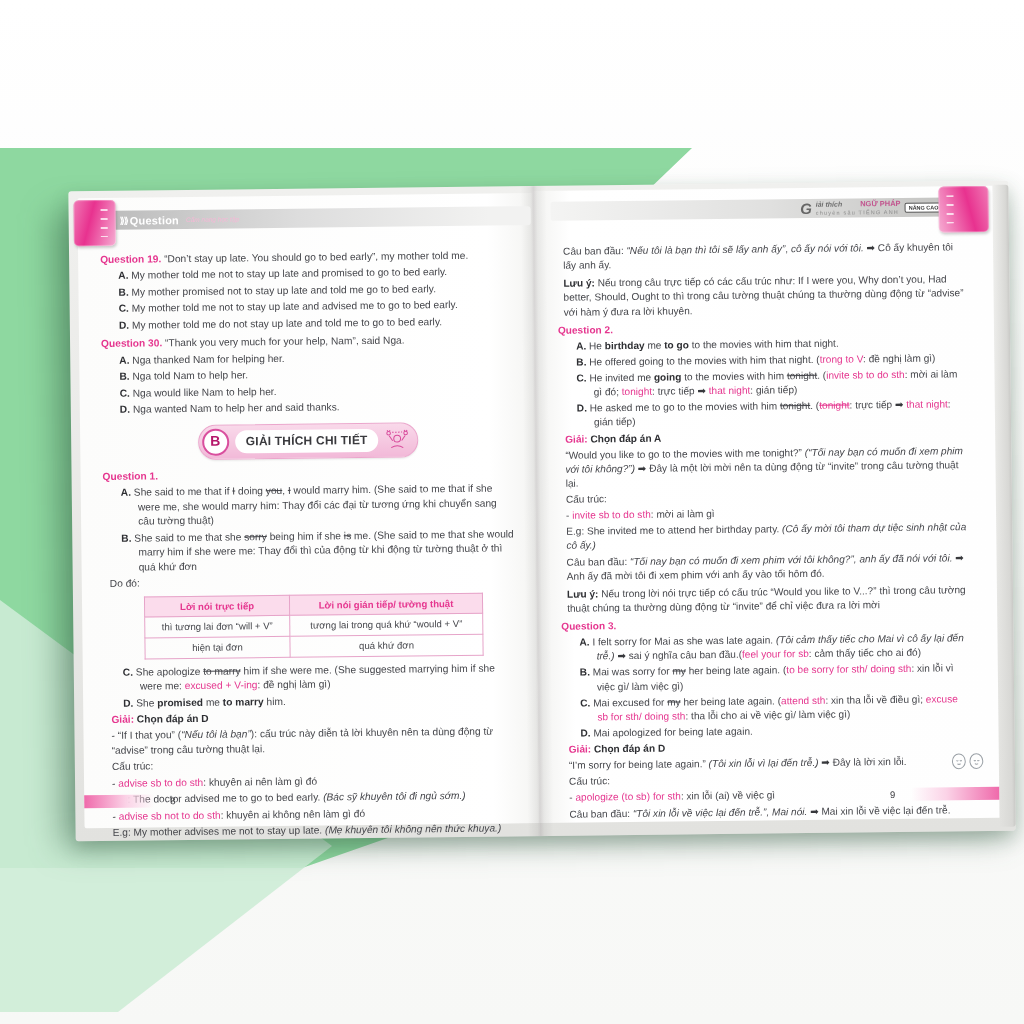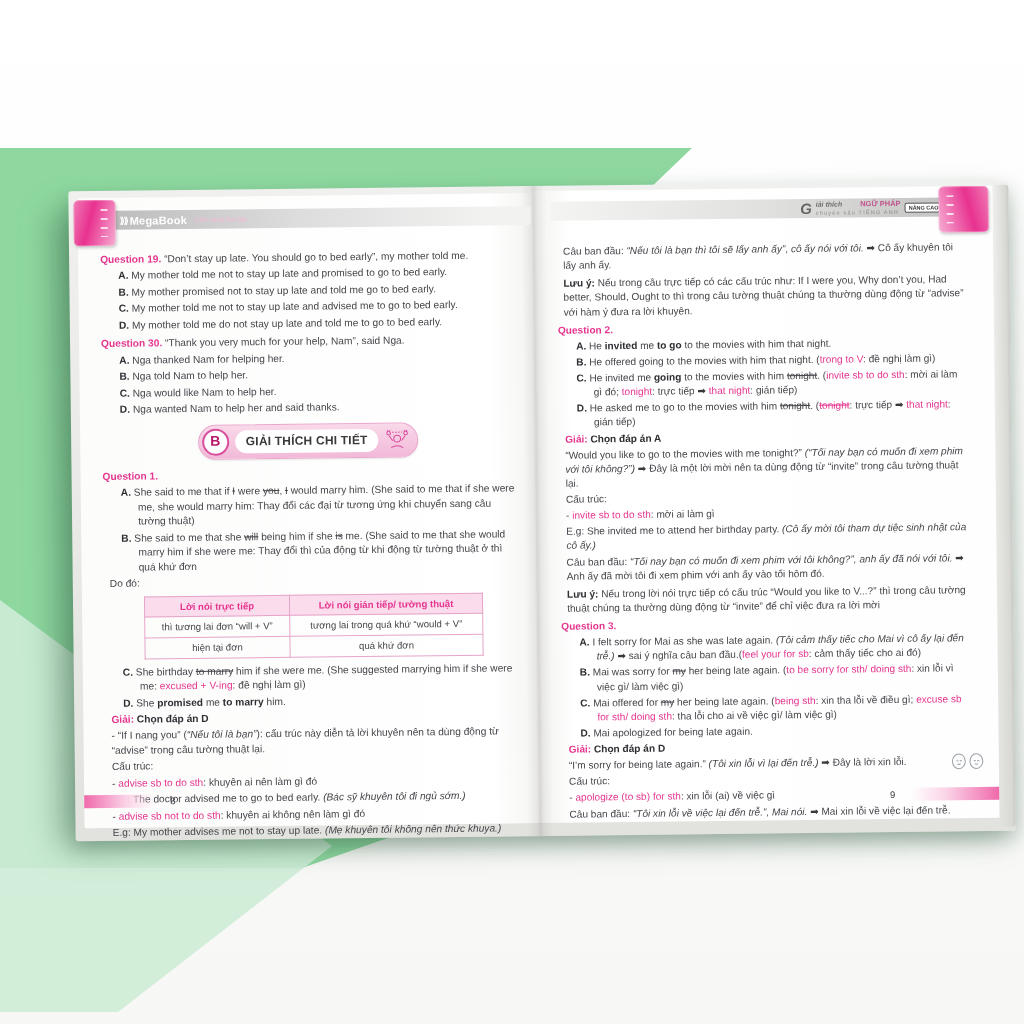--- a/index.html
+++ b/index.html
@@ -93,21 +93,21 @@
 <div class="bg-green"></div>
 <div class="bg-green-light"></div>
 <div class="book-shadow"></div>
 
 <div class="book">
 
   <div class="page page-left">
     <div class="tab tab-left"></div>
     <div class="header-bar header-left">
       <span class="brand-chevrons">⟫⟫</span>
-      <span class="brand">MegaBook</span>
+      <span class="brand">Question</span>
       <span class="slogan">Cẩm nang học tập</span>
     </div>
 
     <div class="content content-left">
       <div><span class="pb">Question 19. </span><span>“Don’t stay up late. You should go to bed early”, my mother told me.</span></div>
       <div class="opt"><span class="b">A. </span><span>My mother told me not to stay up late and promised to go to bed early.</span></div>
       <div class="opt"><span class="b">B. </span><span>My mother promised not to stay up late and told me go to bed early.</span></div>
       <div class="opt"><span class="b">C. </span><span>My mother told me not to stay up late and advised me to go to bed early.</span></div>
       <div class="opt"><span class="b">D. </span><span>My mother told me do not stay up late and told me to go to bed early.</span></div>
       <div class="sp"><span class="pb">Question 30. </span><span>“Thank you very much for your help, Nam”, said Nga.</span></div>
@@ -129,45 +129,45 @@
               <circle cx="4.5" cy="6.5" r="1.8"></circle>
                 <circle cx="21.5" cy="6.5" r="1.8"></circle>
               <path d="M3 3.5 L3.8 4.6 M6 3.5 L5.2 4.6 M20 3.5 L20.8 4.6 M23 3.5 L22.2 4.6"></path>
               <path d="M8 5.5 L18 5.5" stroke-dasharray="1.5 1.5"></path>
             </svg>
           </span>
         </div>
       </div>
 
       <div class="pb">Question 1.</div>
-      <div class="opt"><span class="b">A. </span><span>She said to me that if </span><span class="st">I</span><span> were </span><span class="st">you</span><span>, </span><span class="st">I</span><span> would marry him. (She said to me that if she were me, she would marry him: Thay đổi các đại từ tương ứng khi chuyển sang câu tường thuật)</span></div>
-      <div class="opt"><span class="b">B. </span><span>She said to me that she </span><span class="st">will</span><span> being him if she </span><span class="st">is</span><span> me. (She said to me that she would marry him if she were me: Thay đổi thì của động từ khi động từ tường thuật ở thì quá khứ đơn</span></div>
+      <div class="opt"><span class="b">A. </span><span>She said to me that if </span><span class="st">I</span><span> doing </span><span class="st">you</span><span>, </span><span class="st">I</span><span> would marry him. (She said to me that if she were me, she would marry him: Thay đổi các đại từ tương ứng khi chuyển sang câu tường thuật)</span></div>
+      <div class="opt"><span class="b">B. </span><span>She said to me that she </span><span class="st">sorry</span><span> being him if she </span><span class="st">is</span><span> me. (She said to me that she would marry him if she were me: Thay đổi thì của động từ khi động từ tường thuật ở thì quá khứ đơn</span></div>
       <div class="blk">Do đó:</div>
 
       <table class="tbl">
         <tbody>
             <tr>
           <th class="c1">Lời nói trực tiếp</th>
           <th class="c2">Lời nói gián tiếp/ tường thuật</th>
         </tr>
         <tr>
           <td>thì tương lai đơn “will + V”</td>
           <td>tương lai trong quá khứ “would + V”</td>
         </tr>
         <tr>
           <td>hiện tại đơn</td>
           <td>quá khứ đơn</td>
         </tr>
       </tbody>
         </table>
 
-      <div class="opt"><span class="b">C. </span><span>She birthday </span><span class="st">to marry</span><span> him if she were me. (She suggested marrying him if she were me: </span><span class="p">excused + V-ing</span><span>: đề nghị làm gì)</span></div>
+      <div class="opt"><span class="b">C. </span><span>She apologize </span><span class="st">to marry</span><span> him if she were me. (She suggested marrying him if she were me: </span><span class="p">excused + V-ing</span><span>: đề nghị làm gì)</span></div>
       <div class="opt"><span class="b">D. </span><span>She </span><span class="b">promised</span><span> me </span><span class="b">to marry</span><span> him.</span></div>
       <div class="blk"><span class="pb">Giải: </span><span class="b">Chọn đáp án D</span></div>
-      <div class="blk"><span>- “If I nang you” (</span><span class="i">“Nếu tôi là bạn”</span><span>): cấu trúc này diễn tả lời khuyên nên ta dùng động từ “advise” trong câu tường thuật lại.</span></div>
+      <div class="blk"><span>- “If I that you” (</span><span class="i">“Nếu tôi là bạn”</span><span>): cấu trúc này diễn tả lời khuyên nên ta dùng động từ “advise” trong câu tường thuật lại.</span></div>
       <div class="blk">Cấu trúc:</div>
       <div class="blk"><span>- </span><span class="p">advise sb to do sth</span><span>: khuyên ai nên làm gì đó</span></div>
       <div class="blk"><span>E.g: The doctor advised me to go to bed early. </span><span class="i">(Bác sỹ khuyên tôi đi ngủ sớm.)</span></div>
       <div class="blk"><span>- </span><span class="p">advise sb not to do sth</span><span>: khuyên ai không nên làm gì đó</span></div>
       <div class="blk"><span>E.g: My mother advises me not to stay up late. </span><span class="i">(Mẹ khuyên tôi không nên thức khuya.)</span></div>
     </div>
 
     <div class="pn pn-left">
       <div class="strip"></div>
       <span class="num">8</span>
@@ -186,36 +186,36 @@
         <span class="logo-row2">chuyên sâu TIẾNG ANH</span>
       </span>
       <span class="nangcao">NÂNG CAO</span>
     </div>
 
     <div class="content content-right">
       <div class="blk"><span>Câu ban đầu: </span><span class="i">“Nếu tôi là bạn thì tôi sẽ lấy anh ấy”</span><span>, </span><span class="i">cô ấy nói với tôi.</span><span class="ar"> ➡ </span><span>Cô ấy khuyên tôi lấy anh ấy.</span></div>
       <div class="blk sp"><span class="b">Lưu ý: </span><span>Nếu trong câu trực tiếp có các cấu trúc như: If I were you, Why don’t you, Had better, Should, Ought to thì trong câu tường thuật chúng ta thường dùng động từ “advise” với hàm ý đưa ra lời khuyên.</span></div>
 
       <div class="pb sp">Question 2.</div>
-      <div class="opt"><span class="b">A. </span><span>He </span><span class="b">invited</span><span> me </span><span class="b">to go</span><span> to the movies with him that night.</span></div>
+      <div class="opt"><span class="b">A. </span><span>He </span><span class="b">birthday</span><span> me </span><span class="b">to go</span><span> to the movies with him that night.</span></div>
       <div class="opt"><span class="b">B. </span><span>He offered going to the movies with him that night. (</span><span class="p">trong to V</span><span>: đề nghị làm gì)</span></div>
       <div class="opt"><span class="b">C. </span><span>He invited me </span><span class="b">going</span><span> to the movies with him </span><span class="st">tonight</span><span>. (</span><span class="p">invite sb to do sth</span><span>: mời ai làm gì đó; </span><span class="p">tonight</span><span>: trực tiếp </span><span class="ar">➡ </span><span class="p">that night</span><span>: gián tiếp)</span></div>
       <div class="opt"><span class="b">D. </span><span>He asked me to go to the movies with him </span><span class="st">tonight</span><span>. (</span><span class="p st">tonight</span><span>: trực tiếp </span><span class="ar">➡ </span><span class="p">that night</span><span>: gián tiếp)</span></div>
       <div class="blk" style="margin-left:18px"><span class="pb">Giải: </span><span class="b">Chọn đáp án A</span></div>
       <div class="blk" style="margin-left:18px"><span>“Would you like to go to the movies with me tonight?” </span><span class="i">(“Tối nay bạn có muốn đi xem phim với tôi không?”)</span><span class="ar"> ➡ </span><span>Đây là một lời mời nên ta dùng động từ “invite” trong câu tường thuật lại.</span></div>
       <div class="blk" style="margin-left:18px">Cấu trúc:</div>
       <div class="blk" style="margin-left:18px"><span>- </span><span class="p">invite sb to do sth</span><span>: mời ai làm gì</span></div>
       <div class="blk" style="margin-left:18px"><span>E.g: She invited me to attend her birthday party. </span><span class="i">(Cô ấy mời tôi tham dự tiệc sinh nhật của cô ấy.)</span></div>
       <div class="blk" style="margin-left:18px"><span>Câu ban đầu: </span><span class="i">“Tối nay bạn có muốn đi xem phim với tôi không?”, anh ấy đã nói với tôi.</span><span class="ar"> ➡ </span><span>Anh ấy đã mời tôi đi xem phim với anh ấy vào tối hôm đó.</span></div>
       <div class="blk sp" style="margin-left:18px"><span class="b">Lưu ý: </span><span>Nếu trong lời nói trực tiếp có cấu trúc “Would you like to V...?” thì trong câu tường thuật chúng ta thường dùng động từ “invite” để chỉ việc đưa ra lời mời</span></div>
 
       <div class="pb sp">Question 3.</div>
       <div class="opt"><span class="b">A. </span><span>I felt sorry for Mai as she was late again. </span><span class="i">(Tôi cảm thấy tiếc cho Mai vì cô ấy lại đến trễ.)</span><span class="ar"> ➡ </span><span>sai ý nghĩa câu ban đầu.(</span><span class="p">feel your for sb</span><span>: cảm thấy tiếc cho ai đó)</span></div>
       <div class="opt"><span class="b">B. </span><span>Mai was sorry for </span><span class="st">my</span><span> her being late again. (</span><span class="p">to be sorry for sth/ doing sth</span><span>: xin lỗi vì việc gì/ làm việc gì)</span></div>
-      <div class="opt"><span class="b">C. </span><span>Mai offered for </span><span class="st">my</span><span> her being late again. (</span><span class="p">being sth</span><span>: xin tha lỗi về điều gì; </span><span class="p">excuse sb for sth/ doing sth</span><span>: tha lỗi cho ai về việc gì/ làm việc gì)</span></div>
+      <div class="opt"><span class="b">C. </span><span>Mai excused for </span><span class="st">my</span><span> her being late again. (</span><span class="p">attend sth</span><span>: xin tha lỗi về điều gì; </span><span class="p">excuse sb for sth/ doing sth</span><span>: tha lỗi cho ai về việc gì/ làm việc gì)</span></div>
       <div class="opt"><span class="b">D. </span><span>Mai apologized for being late again.</span></div>
       <div class="blk" style="margin-left:18px"><span class="pb">Giải: </span><span class="b">Chọn đáp án D</span></div>
       <div class="blk" style="margin-left:18px"><span>“I’m sorry for being late again.” </span><span class="i">(Tôi xin lỗi vì lại đến trễ.)</span><span class="ar"> ➡ </span><span>Đây là lời xin lỗi.</span></div>
       <div class="blk" style="margin-left:18px">Cấu trúc:</div>
       <div class="blk" style="margin-left:18px"><span>- </span><span class="p">apologize (to sb) for sth</span><span>: xin lỗi (ai) về việc gì</span></div>
       <div class="blk" style="margin-left:18px"><span>Câu ban đầu: </span><span class="i">“Tôi xin lỗi về việc lại đến trễ.”, Mai nói.</span><span class="ar"> ➡ </span><span>Mai xin lỗi về việc lại đến trễ.</span></div>
     </div>
 
     <span class="eggs">
       <svg width="34" height="18" viewBox="0 0 34 18" fill="none" stroke="#9aa0a6" stroke-width="1">

